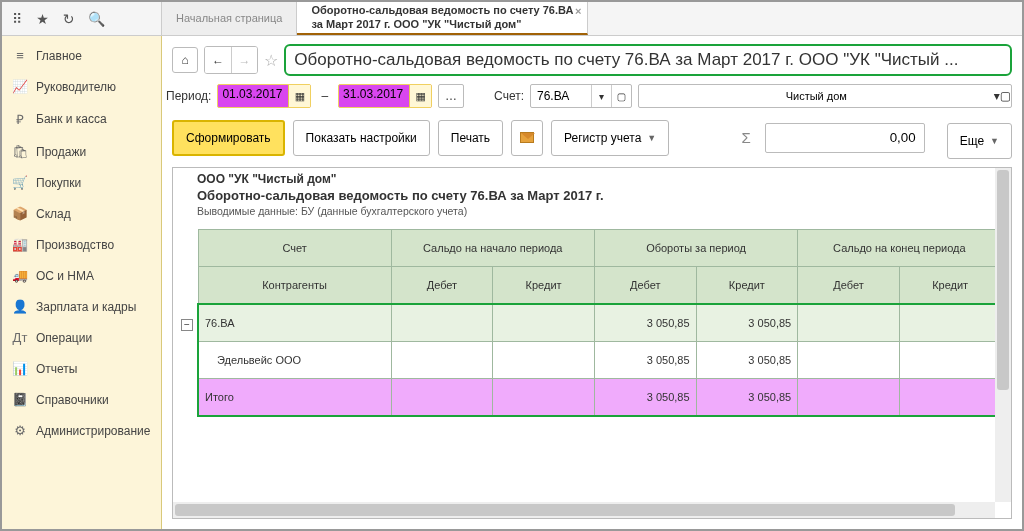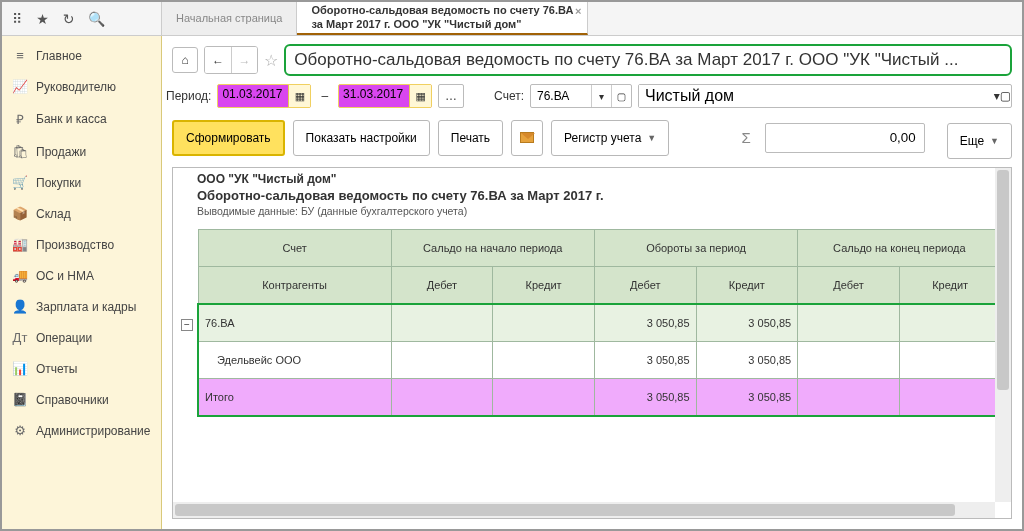--- a/index.html
+++ b/index.html
@@ -39,21 +39,21 @@
   .lbl { font-size:12px; }
   .date-input { display:flex; align-items:flex-start; border:1px solid #f0d060; border-radius:2px; background:#d946ef; height:24px; }
   .date-input input { border:none; width:70px; padding:2px 4px; font-size:12px; outline:none; background:transparent;}
   .date-input .cal, .mini-btn { width:22px; height:22px; display:flex; align-items:center; justify-content:center; background:#fff7d6; border-left:1px solid #e6c94e; cursor:pointer; font-size:11px;}
   .dash { padding:0 4px; }
   .ellipsis-btn { width:26px; height:24px; border:1px solid #bbb; border-radius:2px; background:#fff; cursor:pointer; display:flex; align-items:center; justify-content:center;}
   .acct-input { display:flex; align-items:center; border:1px solid #bbb; border-radius:2px; height:24px;}
   .acct-input input { border:none; padding:2px 6px; width:60px; font-size:12px; outline:none;}
   .acct-input .seg { width:20px; height:22px; border-left:1px solid #ccc; display:flex; align-items:center; justify-content:center; font-size:10px; cursor:pointer;}
   .org-input { display:flex; align-items:center; border:1px solid #bbb; border-radius:2px; height:24px; flex:1;}
-  .org-input input { border:none; padding:2px 6px; flex:1; font-size:16px; outline:none;}
+  .org-input input { border:none; padding:2px 6px; flex:1; font-size:11px; outline:none;text-align:center;}
 
   .action-row { display:flex; align-items:center; gap:8px; padding:0 10px 8px 10px; }
   .btn { height:36px; padding:0 12px; border:1px solid #b8b8b8; border-radius:3px; background:#fff; cursor:pointer; font-size:12px; display:flex; align-items:center;}
   .btn.primary { background:#ffe15e; border-color:#d9b400; font-weight:normal; border-width:2px;}
   .btn.icon-only { padding:0 8px; }
   .mail-ico { display:inline-block; width:14px; height:11px; background:#e6a23c; border:1px solid #b87b1e; position:relative;}
   .mail-ico::after{ content:""; position:absolute; top:0; left:0; border-left:7px solid transparent; border-right:7px solid transparent; border-top:6px solid #d6892c;}
   .btn .chev { margin-left:6px; font-size:9px; color:#666;}
   .sigma { font-size:15px; color:#888; padding:0 6px; }
   .numbox { width:160px; height:30px; border:1px solid #bbb; border-radius:2px; text-align:right; padding:0 8px; }

